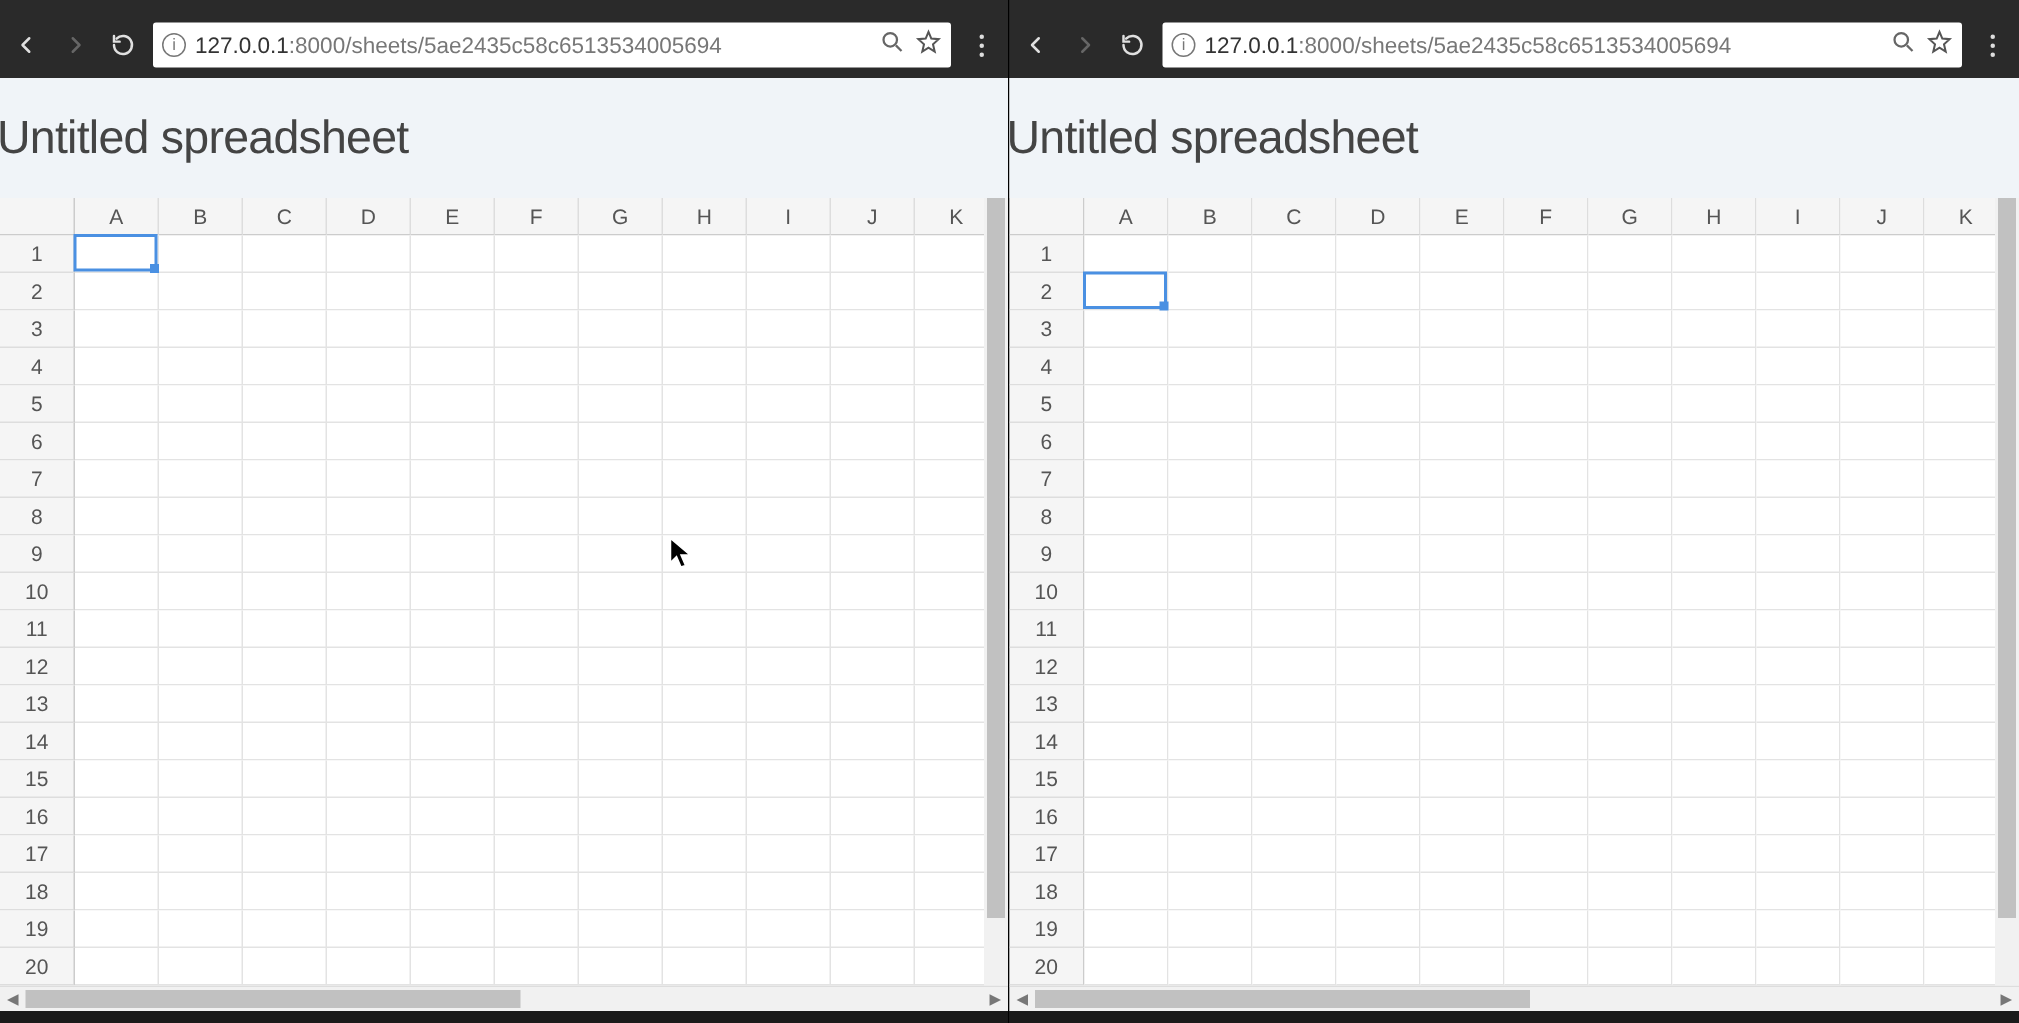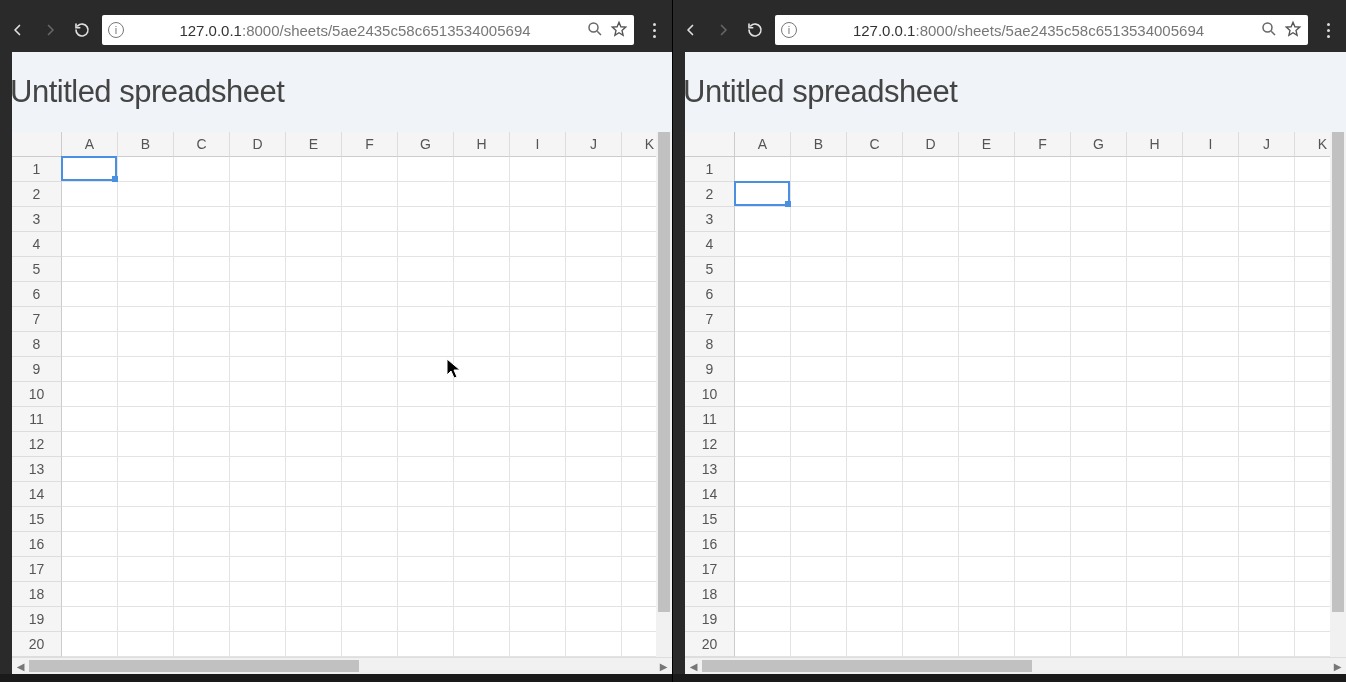--- a/index.html
+++ b/index.html
@@ -69,21 +69,21 @@
     height: 16px;
     border: 1.5px solid #777;
     border-radius: 50%;
     display: flex;
     align-items: center;
     justify-content: center;
     font-size: 11px;
     color: #777;
     flex-shrink:0;
   }
-  .addr-url { flex:1; white-space: nowrap; overflow:hidden;text-align:center;}
+  .addr-url { flex:1; white-space: nowrap; overflow:hidden;}
   .addr-url .host { color:#333; }
   .addr-url .rest { color:#777; }
   .addr-right {
     display:flex; align-items:center; gap:6px; flex-shrink:0;
   }
   .zoom-icon, .star-icon { color:#555; }
   .menu-btn {
     width: 24px;
     display:flex;
     flex-direction:column;
@@ -92,21 +92,20 @@
     gap:3px;
   }
   .menu-dot { width:3px; height:3px; border-radius:50%; background:#ddd; }
   
   .content {
     flex:1;
     background:#fff;
     position:relative;
     display:flex;
     flex-direction:column;
-    margin-left:12px;
   }
   .doc-header {
     height: 80px;
     background:#f0f4f8;
     display:flex;
     align-items:center;
     padding-left:0;
   }
   .doc-title {
     font-size: 31px;

